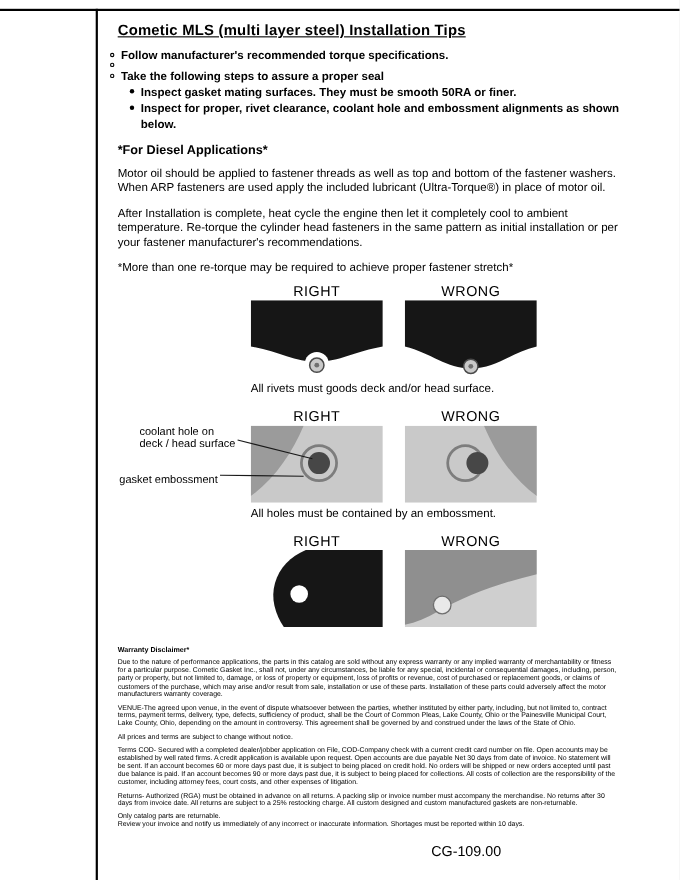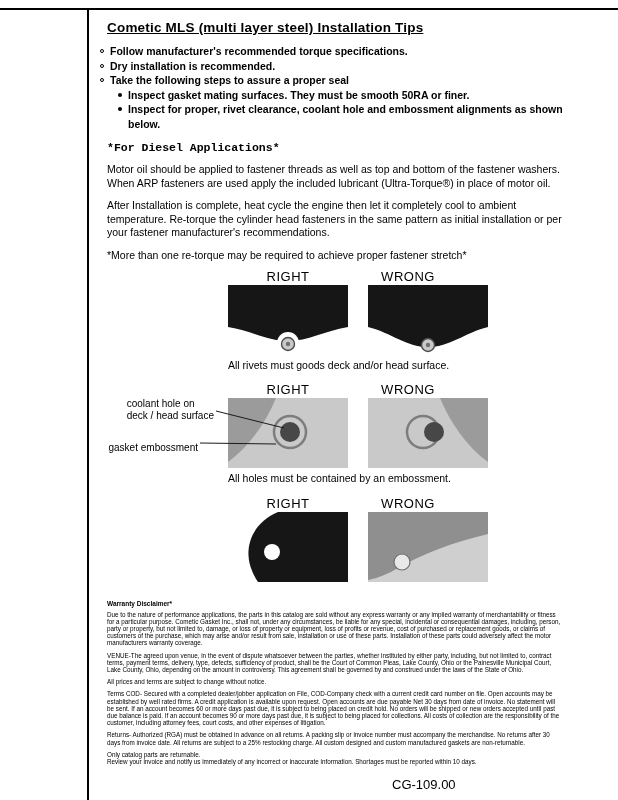--- a/index.html
+++ b/index.html
@@ -32,27 +32,27 @@
   .bullet-row { display: flex; align-items: baseline; line-height: 14.5px; }
   .bmark {
     flex: 0 0 auto; width: 4px; height: 4px; border: 1px solid #000;
     border-radius: 50%; margin-right: 6px; position: relative; top: -2px;
   }
   .sub-bullets { margin-left: 18px; }
   .smark {
     flex: 0 0 auto; width: 4px; height: 4px; background: #000;
     border-radius: 50%; margin-right: 6px; position: relative; top: -2px;
   }
-  .diesel-heading { font-size: 11.5px; font-weight: bold; margin: 6px 0 9px 7px; font-family: Liberation Mono, monospace; }
+  .diesel-heading { font-size: 11.5px; font-weight: bold; margin: 6px 0 9px 7px; }
   .para { font-size: 10.5px; line-height: 13.5px; margin: 0 0 9px 7px; width: 458px; }
   .note { font-size: 10.5px; margin: 0 0 8px 7px; }
 
   .figures { margin-left: 128px; width: 268px; }
   .figure { position: relative; }
-  .fig-labels { display: flex; height: 16px; }
+  .fig-labels { display: flex; gap: 20px; height: 16px; }
   .flabel { width: 120px; text-align: center; font-size: 13px; letter-spacing: 0.5px; }
   .fig-panels { display: flex; gap: 20px; }
   .panel { width: 120px; height: 70px; display: block; }
   .fig-caption { font-size: 10.5px; margin: 4px 0 11px 0; line-height: 12.5px; }
   .cap-narrow { width: 240px; }
 
   .callout-coolant {
     position: absolute; top: 16px; right: calc(100% + 14px);
     font-size: 10px; line-height: 11.5px; white-space: nowrap; text-align: left;
   }
@@ -83,21 +83,20 @@
 
     <div class="title">Cometic MLS (multi layer steel) Installation Tips</div>
 
     <div class="bullets">
       <div class="bullet-row">
         <span class="bmark"></span>
         <span>Follow manufacturer's recommended torque specifications.</span>
       </div>
       <div class="bullet-row">
         <span class="bmark"></span>
-        <span>Dry installation is recommended.</span>
       </div>
       <div class="bullet-row">
         <span class="bmark"></span>
         <span>Take the following steps to assure a proper seal</span>
       </div>
       <div class="sub-bullets">
         <div class="bullet-row">
           <span class="smark"></span>
           <span>Inspect gasket mating surfaces.  They must be smooth 50RA or finer.</span>
         </div>

